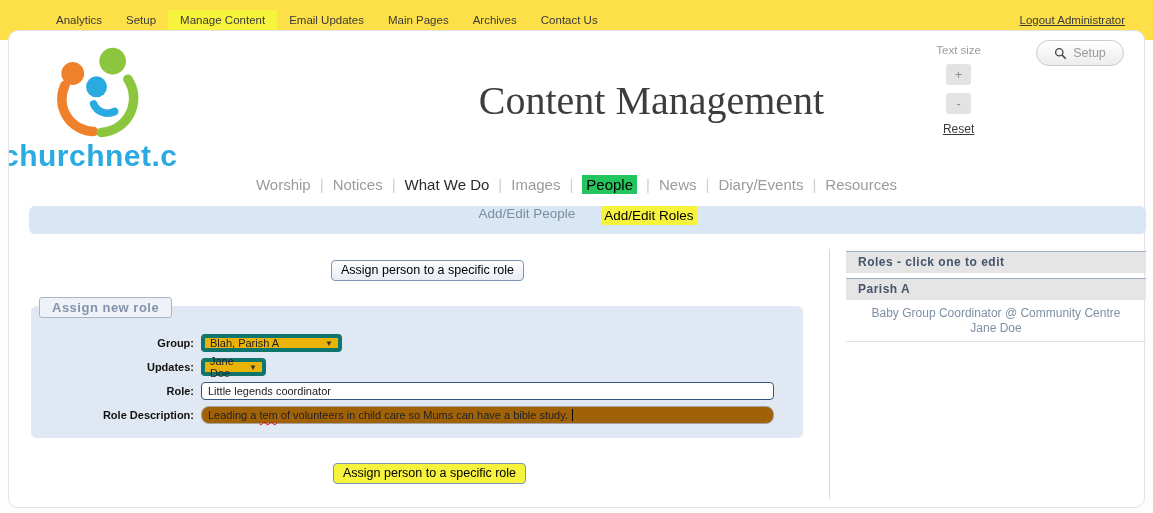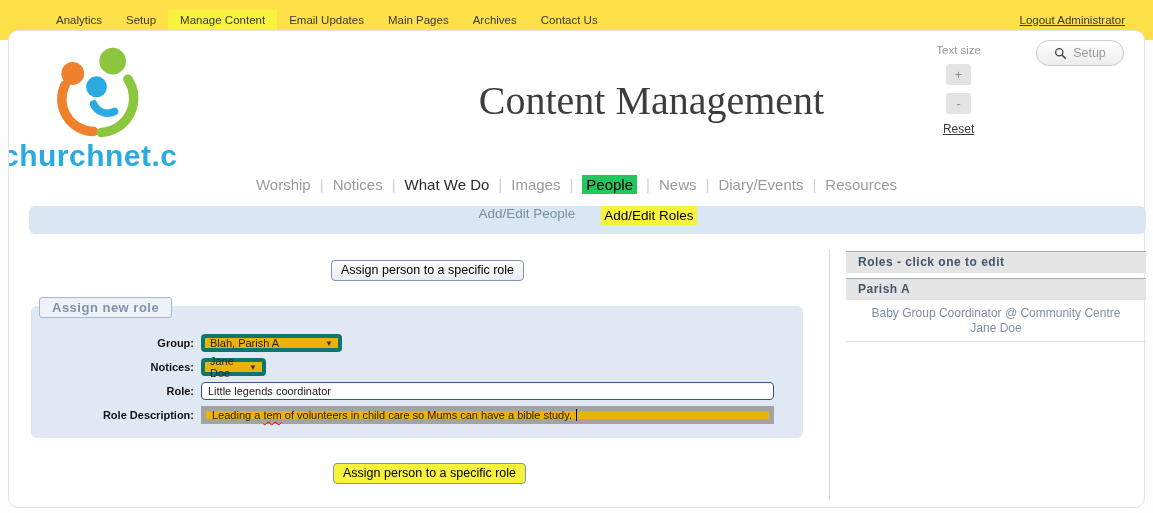--- a/index.html
+++ b/index.html
@@ -75,21 +75,21 @@
   .form-row { display:flex; align-items:center; height:18px; margin-bottom:6px; }
   .form-label { width:170px; text-align:right; padding-right:7px; font-size:11px; font-weight:bold; color:#111; }
   .select-box { height:18px; background:#eab308; border:4px solid #0f766e; border-radius:4px;
                 display:flex; align-items:center; justify-content:space-between; padding:0 5px;
                 font-size:11px; color:#222; cursor:pointer; }
   .select-box .arrow { font-size:8px; color:#333; margin-left:8px; }
   .sel-group { width:141px; }
   .sel-person { width:65px; }
   .text-input { width:573px; height:18px; border:1px solid #35547e; border-radius:4px; background:#fff;
                 font-size:11px; color:#222; padding:0 6px; font-family:"Liberation Sans",sans-serif; }
-  .desc-input { width:573px; height:18px; border:5px solid #a3a3a3; border-radius:0; background:#eab308;
+  .desc-input { width:573px; height:18px; border:1px solid #a3a3a3; border-radius:8px; background:#a16207;
                 font-size:11px; color:#222; padding:0 6px; display:flex; align-items:center; cursor:text; }
   .desc-input span { white-space:pre; }
   .squiggly { text-decoration:underline; text-decoration-style:wavy; text-decoration-color:#e00;
               text-decoration-thickness:1px; text-underline-offset:2px; }
   .caret { display:inline-block; width:1px; height:12px; background:#000; margin-left:1px; }
 
   
   .roles-header { position:absolute; left:837px; width:300px; height:22px; line-height:21px;
                   background:#e5e5e5; border-top:1px solid #9fadc0; border-bottom:1px solid #e2e2e2;
                   padding-left:12px; font-size:12px; font-weight:bold; color:#44546a; letter-spacing:0.5px; cursor:pointer; }
@@ -168,21 +168,21 @@
 
     <div class="form-rows">
       <div class="form-row">
         <span class="form-label">Group:</span>
         <div class="select-box sel-group">
           <span>Blah, Parish A</span>
           <span class="arrow">▼</span>
         </div>
       </div>
       <div class="form-row">
-        <span class="form-label">Notices:</span>
+        <span class="form-label">Updates:</span>
         <div class="select-box sel-person">
           <span>Jane Doe</span>
           <span class="arrow">▼</span>
         </div>
       </div>
       <div class="form-row">
         <span class="form-label">Role:</span>
         <input class="text-input" type="text" value="Little legends coordinator" style="">
       </div>
       <div class="form-row">

